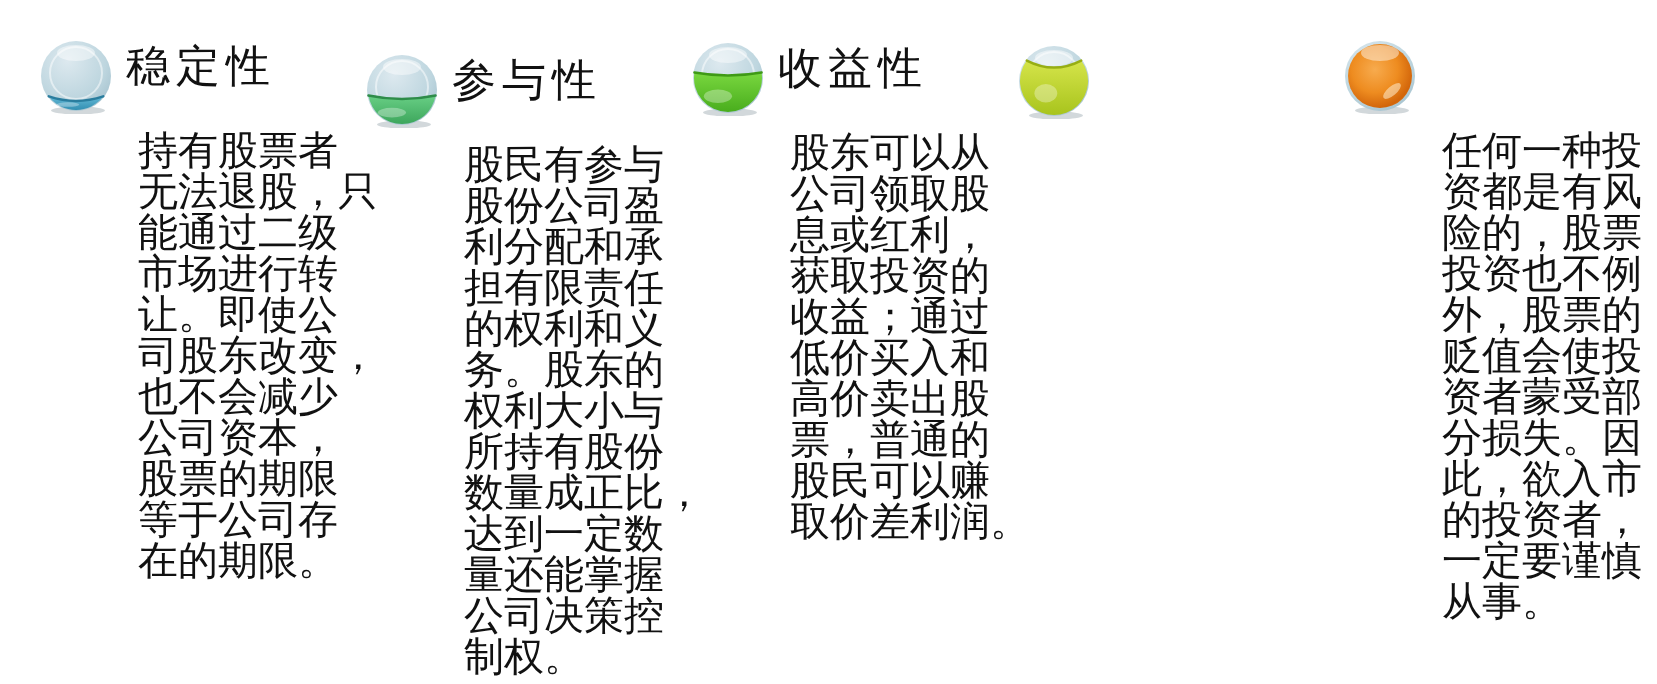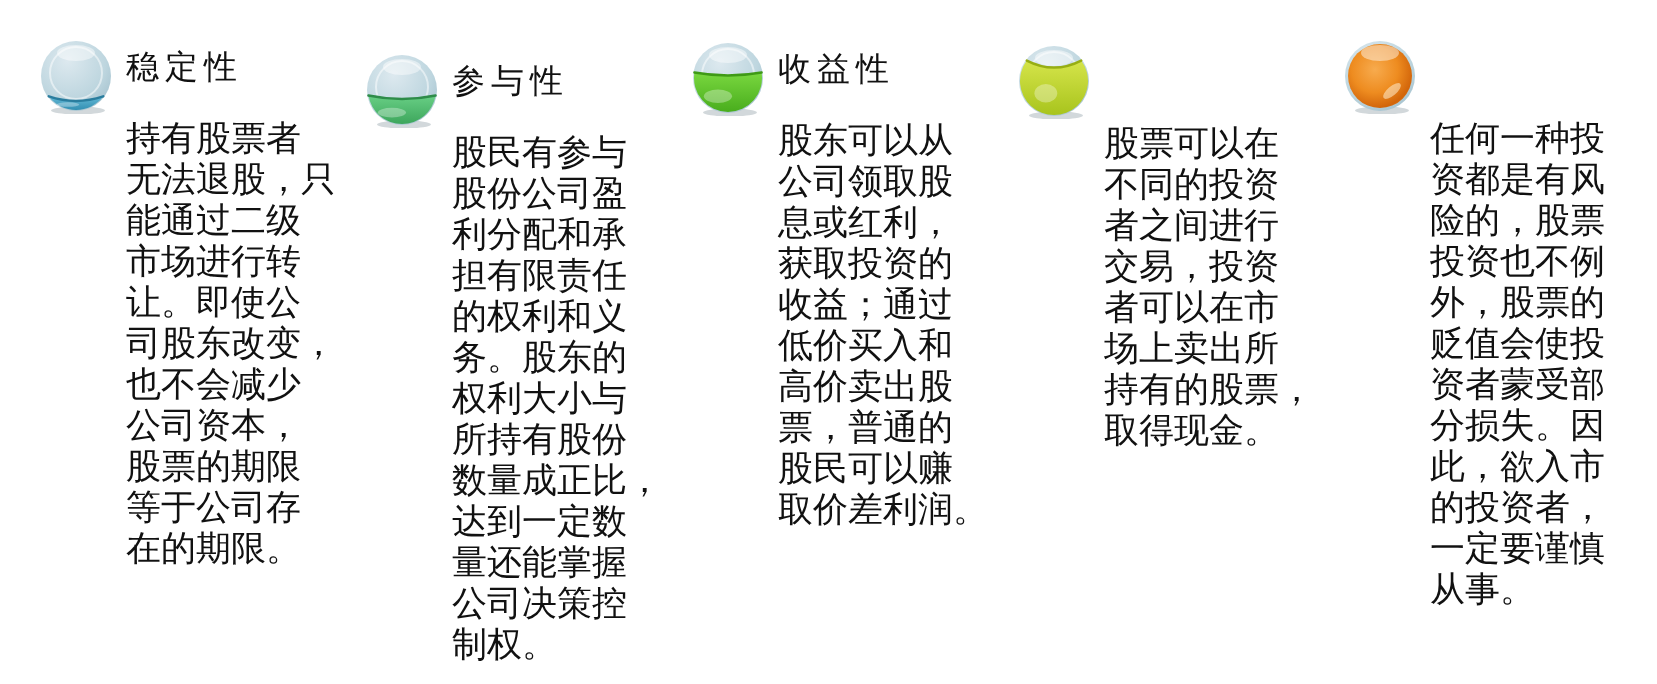--- a/index.html
+++ b/index.html
@@ -25,34 +25,34 @@
     position:absolute;
     left:0;
     top:calc(38px + var(--dy));
     width:76px;height:76px;
   }
   .col h2{
     position:absolute;
     left:88px;
     top:calc(38px + var(--dy));
     margin:0;
-    font-size:33px;
+    font-size:44px;
     font-weight:400;
     letter-spacing:6px;
     line-height:58px;
     color:#111111;
     white-space:nowrap;
   }
   .col p{
     position:absolute;
     left:88px;
     top:calc(118px + var(--dy));
-    margin:0;
+    margin:12px;
     width:240px;
-    font-size:35px;
+    font-size:40px;
     line-height:41px;
     color:#111111;
     white-space:pre-line;
   }
 </style>
 </head>
 <body>
 
 <div class="canvas">
 
@@ -176,28 +176,20 @@
             </linearGradient>
           </defs>
           <ellipse cx="40" cy="72.5" rx="27" ry="4" fill="rgba(95,115,125,0.28)"></ellipse>
           <circle cx="38" cy="38" r="35" fill="url(#b3s)"></circle>
           <circle cx="38" cy="35" r="26" fill="none" stroke="rgba(255,255,255,0.5)" stroke-width="2"></circle>
           <path d="M 10.8 17.599999999999998 Q 38 31.599999999999998 65.2 17.599999999999998 A 34 34 0 1 1 10.8 17.599999999999998 Z" fill="url(#b3l)"></path>
           <path d="M 10.8 17.599999999999998 Q 38 31.599999999999998 65.2 17.599999999999998" fill="none" stroke="#97ae13" stroke-width="2.5" stroke-linecap="round"></path>
           <ellipse cx="29.84" cy="50.239999999999995" rx="11.424" ry="9.248000000000001" fill="rgba(255,255,255,0.32)"></ellipse>
           <ellipse cx="38" cy="15" rx="19" ry="8" fill="rgba(255,255,255,0.45)"></ellipse>
         </svg></div>
-    <p>股票可以在
-不同的投资
-者之间进行
-交易，投资
-者可以在市
-场上卖出所
-持有的股票，
-取得现金。</p>
   </section>
 
   <section class="col c4">
     <div class="icon-slot"><svg width="76" height="76" viewBox="0 0 76 76">
           <defs>
             <radialGradient id="b4s" cx="0.38" cy="0.28" r="0.9">
               <stop offset="0" stop-color="#dde9ef"></stop>
               <stop offset="0.6" stop-color="#bed6df"></stop>
               <stop offset="1" stop-color="#9bbac8"></stop>
             </radialGradient>

